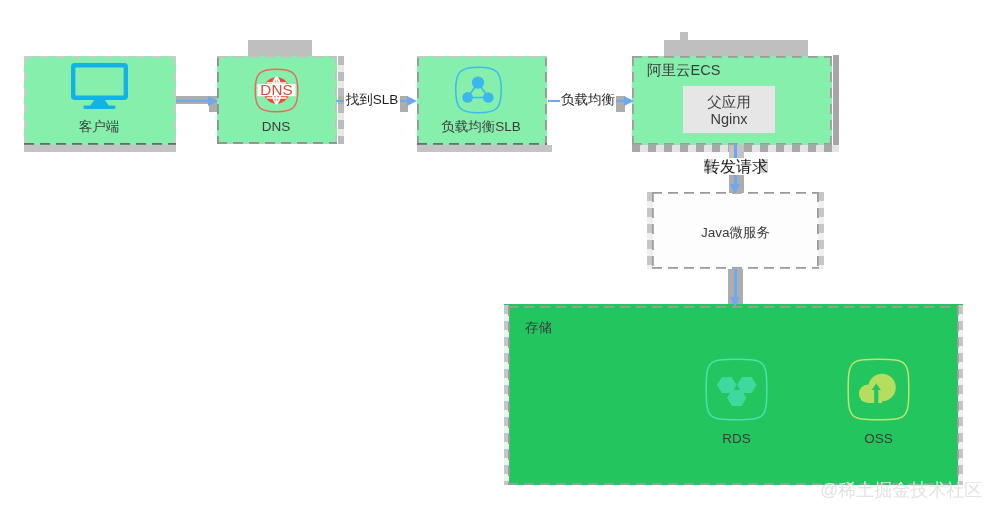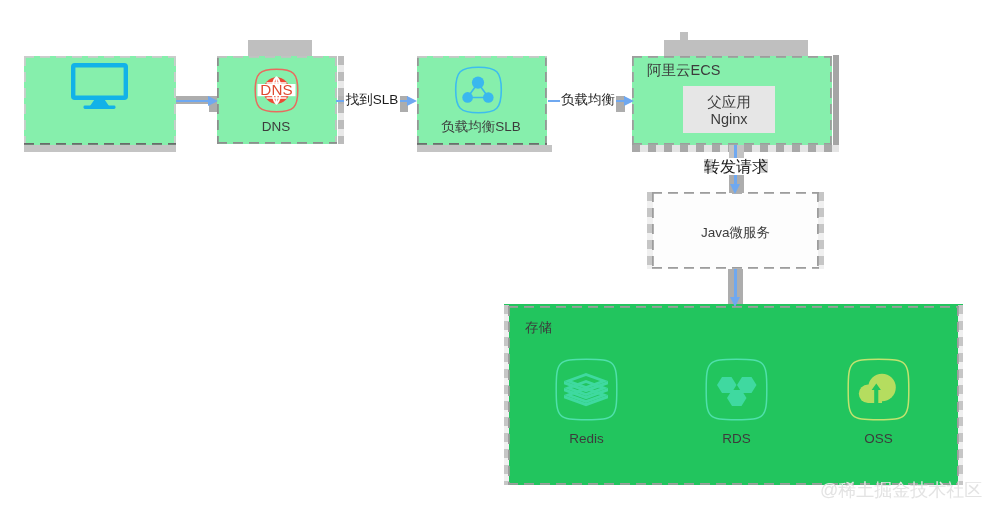--- a/index.html
+++ b/index.html
@@ -54,20 +54,21 @@
   <div class="shade" style="left:833px;top:55px;width:6px;height:90px;background:#a5a5a5;"></div>
   <div class="shade" style="left:632px;top:145px;width:207px;height:6.5px;
               background:repeating-linear-gradient(90deg,#a8a8a8 0 8px,#e4e4e4 8px 16px);"></div>
 
   <div class="node" style="left:24px;top:56px;width:152px;height:89px;--dc:#cccccc;--db:#6a6a6a;">
     <svg style="position:absolute;left:47px;top:7px;" width="57" height="48" viewBox="0 0 57 48">
       <rect x="2.2" y="2.2" width="52.6" height="32.6" rx="1.6" fill="none" stroke="#12b2e8" stroke-width="4.4"></rect>
       <path d="M23.5 36.5 h10 l4.5 6.4 h-19 z" fill="#12b2e8"></path>
       <rect x="12.5" y="42.6" width="32" height="3.4" rx="1.4" fill="#12b2e8"></rect>
     </svg>
+    <div class="nlabel" style="left:0;top:64px;width:150px;">客户端</div>
   </div>
 
   <div class="node" style="left:217px;top:56px;width:120px;height:88px;--dc:#c2c2c2;--dl:#8e8e8e;--db:#8e8e8e;">
     <svg style="position:absolute;left:37px;top:12px;" width="45" height="45" viewBox="0 0 45 45">
       <path d="M22.5 1.2 C39.5 1.2 43.8 5.5 43.8 22.5 C43.8 39.5 39.5 43.8 22.5 43.8
                C5.5 43.8 1.2 39.5 1.2 22.5 C1.2 5.5 5.5 1.2 22.5 1.2 Z" fill="none" stroke="#ea6a5e" stroke-width="1.5"></path>
       <circle cx="22.5" cy="22.5" r="13.2" fill="#ec4a34"></circle>
       <path d="M22.5 9.3 C17.3 13.0 17.3 32.0 22.5 35.7 C27.7 32.0 27.7 13.0 22.5 9.3 Z" fill="none" stroke="#ffffff" stroke-width="1.9"></path>
       <path d="M22.5 9.3 v26.4" stroke="#ffffff" stroke-width="1.9"></path>
       <path d="M12.5 15.0 h20 M12.5 30.0 h20" stroke="#ffffff" stroke-width="1.5"></path>
@@ -107,35 +108,20 @@
   </div>
 
   <div style="position:absolute;left:504px;top:304px;width:459px;height:181px;background:#22c55e;">
     <div class="shade" style="left:0;top:1px;width:5px;height:180px;
                 background:repeating-linear-gradient(180deg,#c6c6c6 0 9px,#f0f0f0 9px 16px);"></div>
     <div class="shade" style="left:454px;top:1px;width:5px;height:180px;
                 background:repeating-linear-gradient(180deg,#c6c6c6 0 9px,#f0f0f0 9px 16px);"></div>
     <div class="node" style="left:4px;top:2px;width:451px;height:179px;background:transparent;"></div>
     <div style="position:absolute;left:21px;top:17px;font-size:13.5px;color:#3c3c3c;line-height:1;">存储</div>
 
-    <div style="position:absolute;left:51px;top:54px;width:63px;height:86px;">
-      <svg style="position:absolute;left:0;top:0;" width="63" height="63" viewBox="0 0 63 63">
-        <path d="M31.5 1.2 C59.8 1.2 61.8 3.2 61.8 31.5 C61.8 59.8 59.8 61.8 31.5 61.8
-                 C3.2 61.8 1.2 59.8 1.2 31.5 C1.2 3.2 3.2 1.2 31.5 1.2 Z" fill="none" stroke="#4fe0ab" stroke-width="1.5"></path>
-        <g fill="#3fd9a0" transform="translate(8,12.5)">
-          <path fill-rule="evenodd" d="M1 24.5 L23 16.5 L45 24.5 L23 32.5 Z M9 24.5 L23 19.4 L37 24.5 L23 29.6 Z"></path>
-          <path d="M1 24.5 v3.2 L23 35.7 L45 27.7 V24.5 L23 32.5 Z"></path>
-          <path fill-rule="evenodd" d="M1 17.5 L23 9.5 L45 17.5 L23 25.5 Z M9 17.5 L23 12.4 L37 17.5 L23 22.6 Z"></path>
-          <path d="M1 17.5 v3.2 L23 28.7 L45 20.7 V17.5 L23 25.5 Z"></path>
-          <path fill-rule="evenodd" d="M1 10.5 L23 2.5 L45 10.5 L23 18.5 Z M9 10.5 L23 5.4 L37 10.5 L23 15.6 Z"></path>
-          <path d="M1 10.5 v3.2 L23 21.7 L45 13.7 V10.5 L23 18.5 Z"></path>
-        </g>
-      </svg>
-      <div style="position:absolute;left:-12px;top:74px;width:87px;text-align:center;font-size:13.5px;color:#3c3c3c;line-height:1;">Redis</div>
-    </div>
 
     <div style="position:absolute;left:343px;top:54px;width:63px;height:86px;">
       <svg style="position:absolute;left:0;top:0;" width="63" height="63" viewBox="0 0 63 63">
         <defs>
           <mask id="ossmask">
             <rect width="63" height="63" fill="#000"></rect>
             <g fill="#fff" transform="translate(9.5,12)">
               <circle cx="25.5" cy="17.5" r="13.8"></circle>
               <circle cx="11.5" cy="23.8" r="9.2"></circle>
               <rect x="11.5" y="17.5" width="14" height="15.5"></rect>

